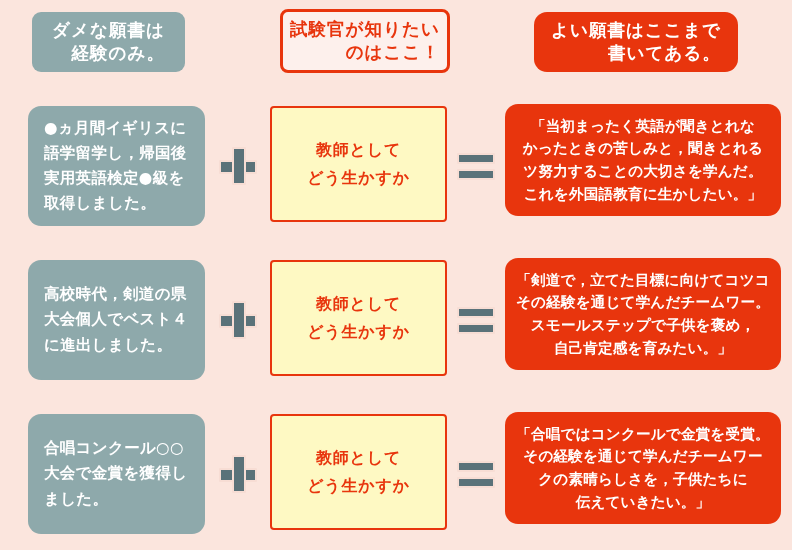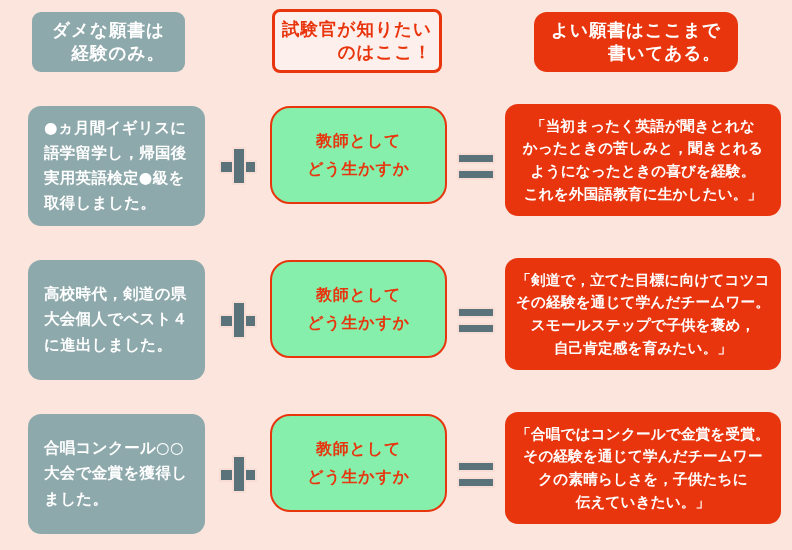--- a/index.html
+++ b/index.html
@@ -38,21 +38,21 @@
   }
   .hdr-gray {
     left: 32px;
     top: 12px;
     width: 153px;
     height: 60px;
     background: #8ea9ab;
     color: #ffffff;
   }
   .hdr-outline {
-    left: 272px;
+    left: 280px;
     top: 9px;
     width: 170px;
     height: 64px;
     background: #fdf0ec;
     color: #e8350d;
     border: 3px solid #e8350d;
     border-radius: 8px;
   }
   .hdr-red {
     left: 534px;
@@ -98,25 +98,25 @@
     font-size: 15.5px;
     justify-content: flex-start;
     padding: 0 0 0 16px;
     text-align: left;
   }
 
   .box-white {
     left: 262px;
     top: 2px;
     width: 177px;
-    height: 98px;
-    background: #86efac;
+    height: 116px;
+    background: #fef9c3;
     color: #e8350d;
     border: 2.5px solid #e8350d;
-    border-radius: 20px;
+    border-radius: 4px;
     font-size: 16px;
     text-align: center;
     line-height: 1.75;
     letter-spacing: 0.05em;
   }
 
   .box-red {
     left: 497px;
     top: 0px;
     width: 276px;
@@ -235,21 +235,21 @@
     <div class="glyph-eq">
       <span class="bar b1"></span>
       <span class="bar b2"></span>
     </div>
   </div>
 
   <div class="box box-red">
     <div>
       <span class="txt">「当初まったく英語が聞きとれな</span>
       <span class="txt">かったときの苦しみと，聞きとれる</span>
-      <span class="txt">ようになったときの喜びを経験。</span>
+      <span class="txt">ツ努力することの大切さを学んだ。</span>
       <span class="txt">これを外国語教育に生かしたい。」</span>
     </div>
   </div>
 </div>
 
 <div class="eq-row r2">
   <div class="box box-gray">
     <div>
       <span class="txt">高校時代，剣道の県</span>
       <span class="txt">大会個人でベスト４</span>

